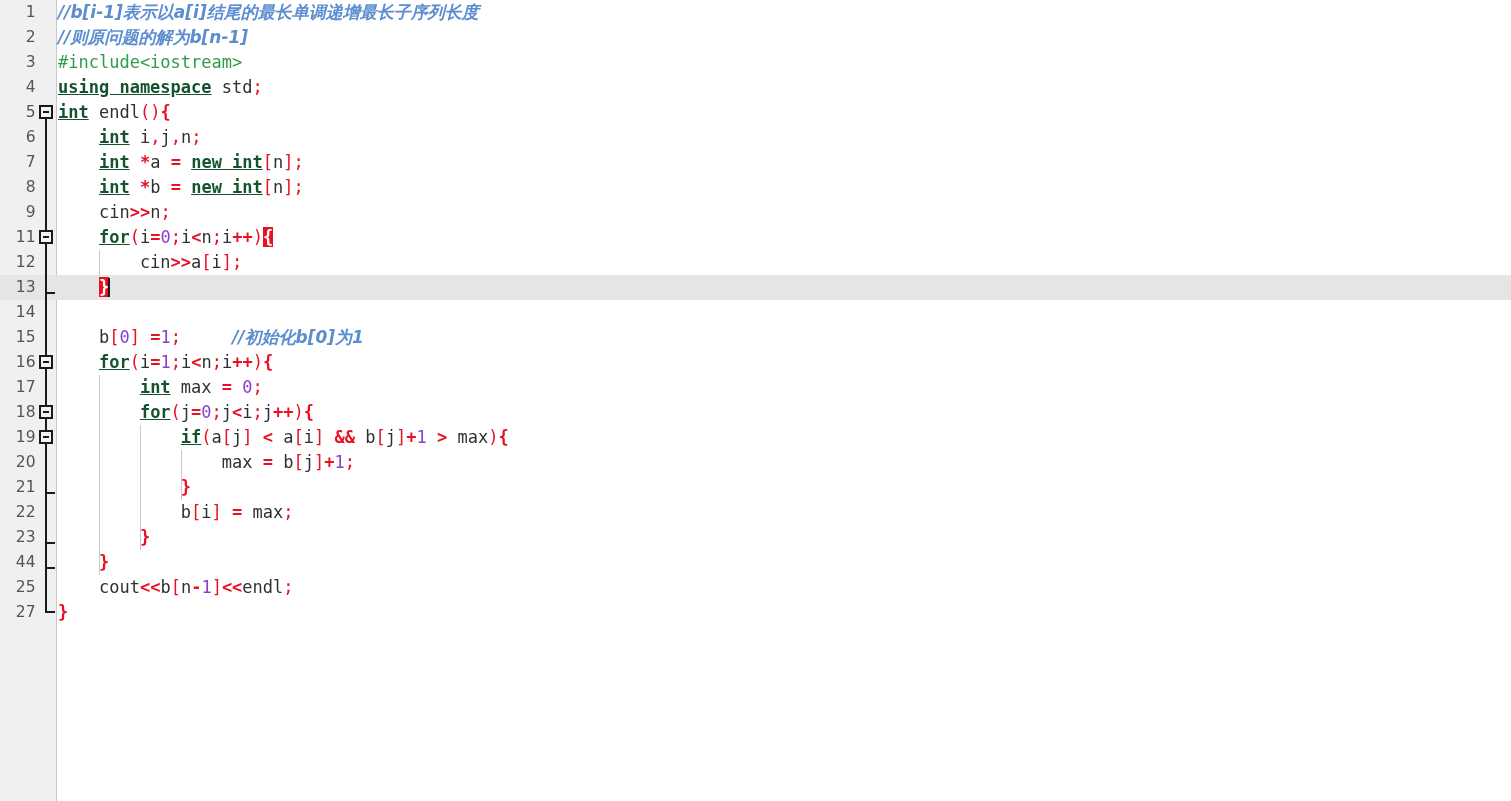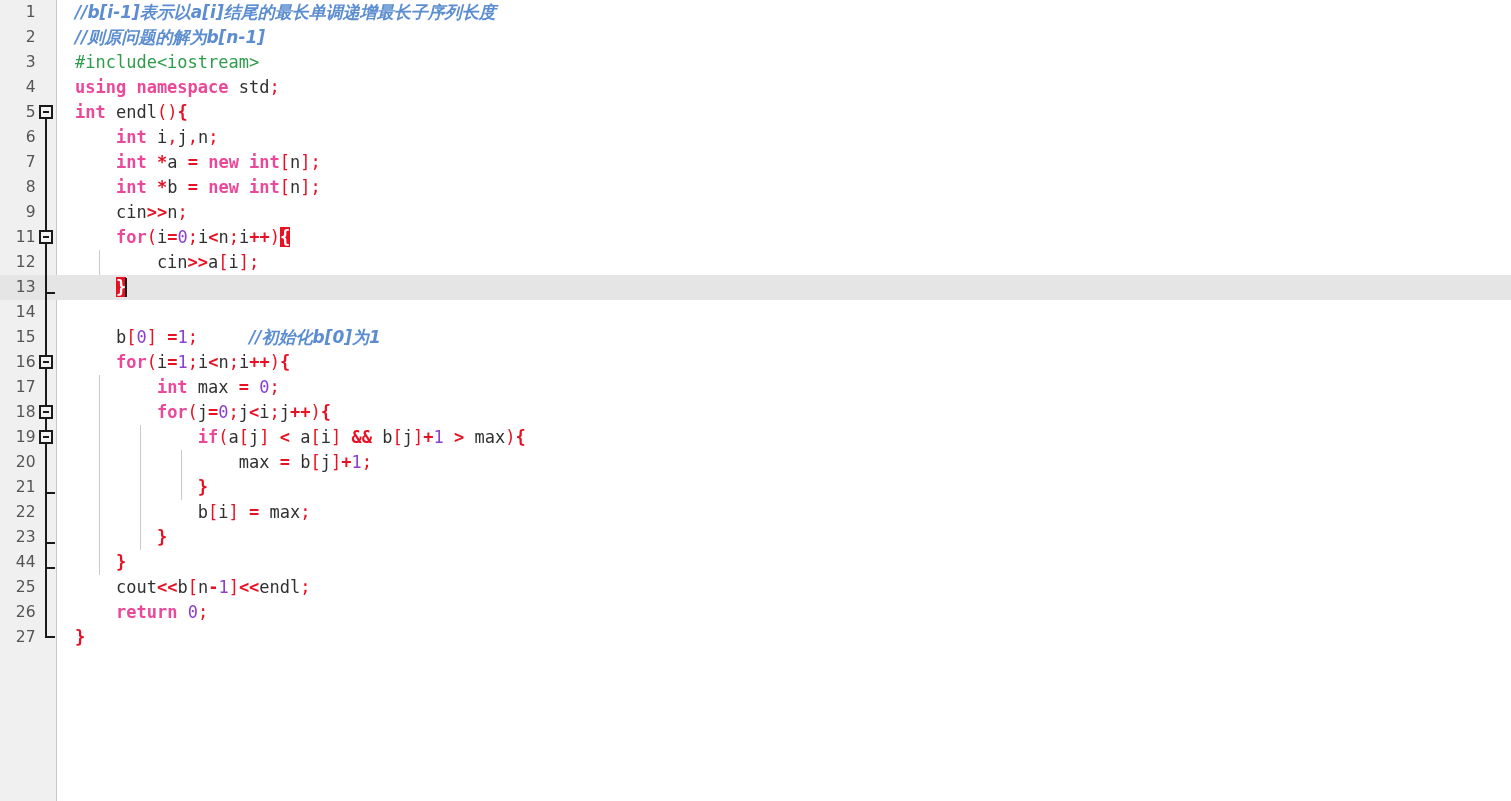--- a/index.html
+++ b/index.html
@@ -76,21 +76,20 @@
     z-index: 5;
   }
 
   .code {
     position: absolute;
     left: 58px;
     top: 0;
     white-space: pre;
     color: #202020;
     z-index: 3;
-    margin-left: 17px;
   }
 
   
   .fold .vline {
     position: absolute;
     left: 7px;
     top: 0;
     width: 2px;
     height: 25px;
     background: #1a1a1a;
@@ -145,21 +144,21 @@
   }
 
   
   .t-cmt {
     color: #5b8dd0;
     font-style: italic;
     font-family: "DejaVu Sans", "Liberation Sans", sans-serif;
     font-weight: 600;
   }
   .t-pre  { color: #2e9c4a; text-align: center; }
-  .t-kw   { color: #ec4899; font-weight: bold; }
+  .t-kw   { color: #14532d; font-weight: bold; text-decoration: underline; }
   .t-op   { color: #e81123; font-weight: bold; }
   .t-pun  { color: #e81123; }
   .t-num  { color: #8a3fd1; }
   .t-pln  { color: #303030; }
   .t-brace-hl {
     color: #ffffff;
     background: #e81123;
     font-weight: bold;
   }
 
@@ -196,16 +195,15 @@
       <div class="line"><div class="lnum">16</div><div class="fold"><div class="vline half-top"></div><div class="vline half-bot"></div><div class="box"><div class="minus"></div></div></div><div class="code"><span class="t-pln">    </span><span class="t-kw">for</span><span class="t-pun">(</span><span class="t-pln">i</span><span class="t-op">=</span><span class="t-num">1</span><span class="t-pun">;</span><span class="t-pln">i</span><span class="t-op">&lt;</span><span class="t-pln">n</span><span class="t-pun">;</span><span class="t-pln">i</span><span class="t-op">++</span><span class="t-pun">)</span><span class="t-op">{</span></div></div>
       <div class="line"><div class="lnum">17</div><div class="guide" style="left: 99px;"></div><div class="fold"><div class="vline"></div></div><div class="code"><span class="t-pln">        </span><span class="t-kw">int</span><span class="t-pln"> max </span><span class="t-op">=</span><span class="t-pln"> </span><span class="t-num">0</span><span class="t-pun">;</span></div></div>
       <div class="line"><div class="lnum">18</div><div class="guide" style="left: 99px;"></div><div class="fold"><div class="vline half-top"></div><div class="vline half-bot"></div><div class="box"><div class="minus"></div></div></div><div class="code"><span class="t-pln">        </span><span class="t-kw">for</span><span class="t-pun">(</span><span class="t-pln">j</span><span class="t-op">=</span><span class="t-num">0</span><span class="t-pun">;</span><span class="t-pln">j</span><span class="t-op">&lt;</span><span class="t-pln">i</span><span class="t-pun">;</span><span class="t-pln">j</span><span class="t-op">++</span><span class="t-pun">)</span><span class="t-op">{</span></div></div>
       <div class="line"><div class="lnum">19</div><div class="guide" style="left: 99px;"></div><div class="guide" style="left: 140px;"></div><div class="fold"><div class="vline half-top"></div><div class="vline half-bot"></div><div class="box"><div class="minus"></div></div></div><div class="code"><span class="t-pln">            </span><span class="t-kw">if</span><span class="t-pun">(</span><span class="t-pln">a</span><span class="t-pun">[</span><span class="t-pln">j</span><span class="t-pun">]</span><span class="t-pln"> </span><span class="t-op">&lt;</span><span class="t-pln"> a</span><span class="t-pun">[</span><span class="t-pln">i</span><span class="t-pun">]</span><span class="t-pln"> </span><span class="t-op">&amp;&amp;</span><span class="t-pln"> b</span><span class="t-pun">[</span><span class="t-pln">j</span><span class="t-pun">]</span><span class="t-op">+</span><span class="t-num">1</span><span class="t-pln"> </span><span class="t-op">&gt;</span><span class="t-pln"> max</span><span class="t-pun">)</span><span class="t-op">{</span></div></div>
       <div class="line"><div class="lnum">20</div><div class="guide" style="left: 99px;"></div><div class="guide" style="left: 140px;"></div><div class="guide" style="left: 181px;"></div><div class="fold"><div class="vline"></div></div><div class="code"><span class="t-pln">                max </span><span class="t-op">=</span><span class="t-pln"> b</span><span class="t-pun">[</span><span class="t-pln">j</span><span class="t-pun">]</span><span class="t-op">+</span><span class="t-num">1</span><span class="t-pun">;</span></div></div>
       <div class="line"><div class="lnum">21</div><div class="guide" style="left: 99px;"></div><div class="guide" style="left: 140px;"></div><div class="guide" style="left: 181px;"></div><div class="fold"><div class="vline"></div><div class="tick"></div></div><div class="code"><span class="t-pln">            </span><span class="t-op">}</span></div></div>
       <div class="line"><div class="lnum">22</div><div class="guide" style="left: 99px;"></div><div class="guide" style="left: 140px;"></div><div class="fold"><div class="vline"></div></div><div class="code"><span class="t-pln">            b</span><span class="t-pun">[</span><span class="t-pln">i</span><span class="t-pun">]</span><span class="t-pln"> </span><span class="t-op">=</span><span class="t-pln"> max</span><span class="t-pun">;</span></div></div>
       <div class="line"><div class="lnum">23</div><div class="guide" style="left: 99px;"></div><div class="guide" style="left: 140px;"></div><div class="fold"><div class="vline"></div><div class="tick"></div></div><div class="code"><span class="t-pln">        </span><span class="t-op">}</span></div></div>
       <div class="line"><div class="lnum">44</div><div class="guide" style="left: 99px;"></div><div class="fold"><div class="vline"></div><div class="tick"></div></div><div class="code"><span class="t-pln">    </span><span class="t-op">}</span></div></div>
       <div class="line"><div class="lnum">25</div><div class="fold"><div class="vline"></div></div><div class="code"><span class="t-pln">    cout</span><span class="t-op">&lt;&lt;</span><span class="t-pln">b</span><span class="t-pun">[</span><span class="t-pln">n</span><span class="t-op">-</span><span class="t-num">1</span><span class="t-pun">]</span><span class="t-op">&lt;&lt;</span><span class="t-pln">endl</span><span class="t-pun">;</span></div></div>
-      <div class="line"><div class="lnum">26</div><div class="fold"><div class="vline"></div></div><div class="code"><span class="t-pln">    </span><span class="t-kw">return</span><span class="t-pln"> </span><span class="t-num">0</span><span class="t-pun">;</span></div></div>
       <div class="line"><div class="lnum">27</div><div class="fold"><div class="vline half-top"></div><div class="corner"></div></div><div class="code"><span class="t-op">}</span></div></div>
     </div>
 </div>
 
 </body></html>

